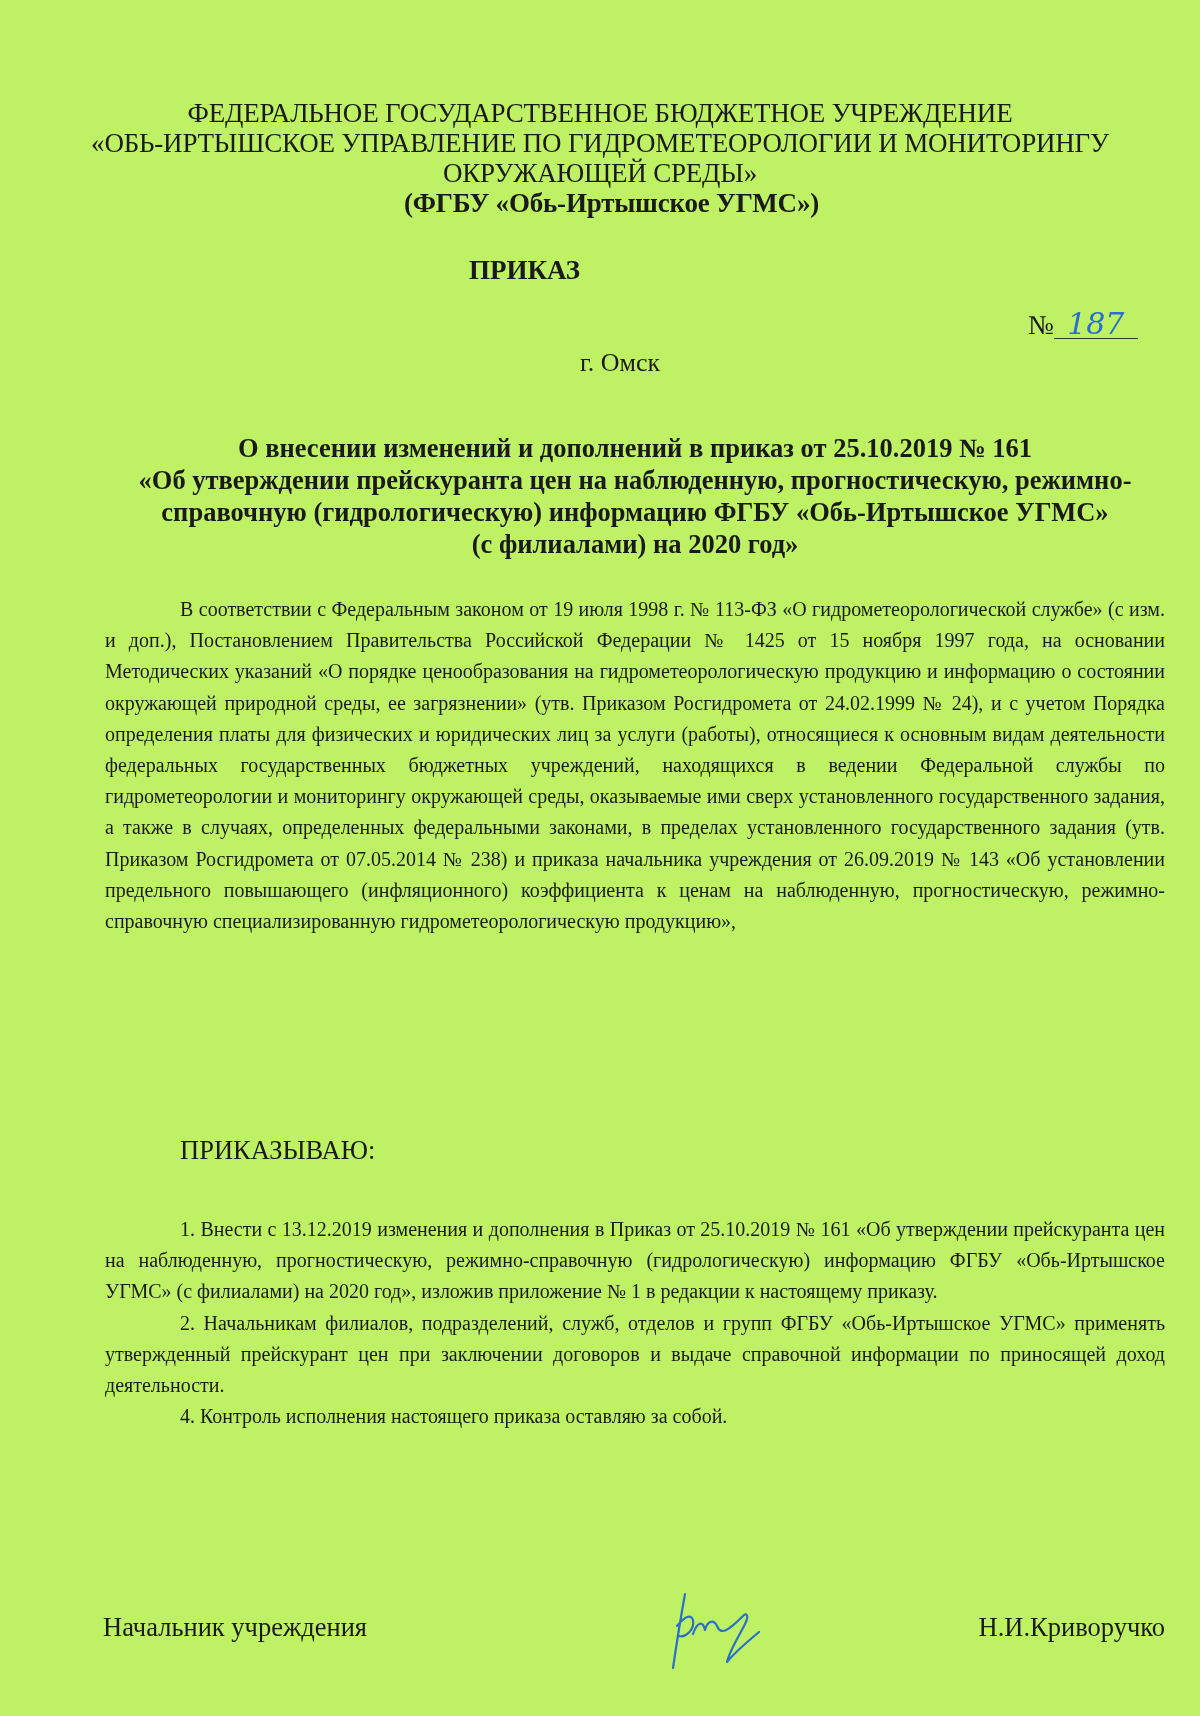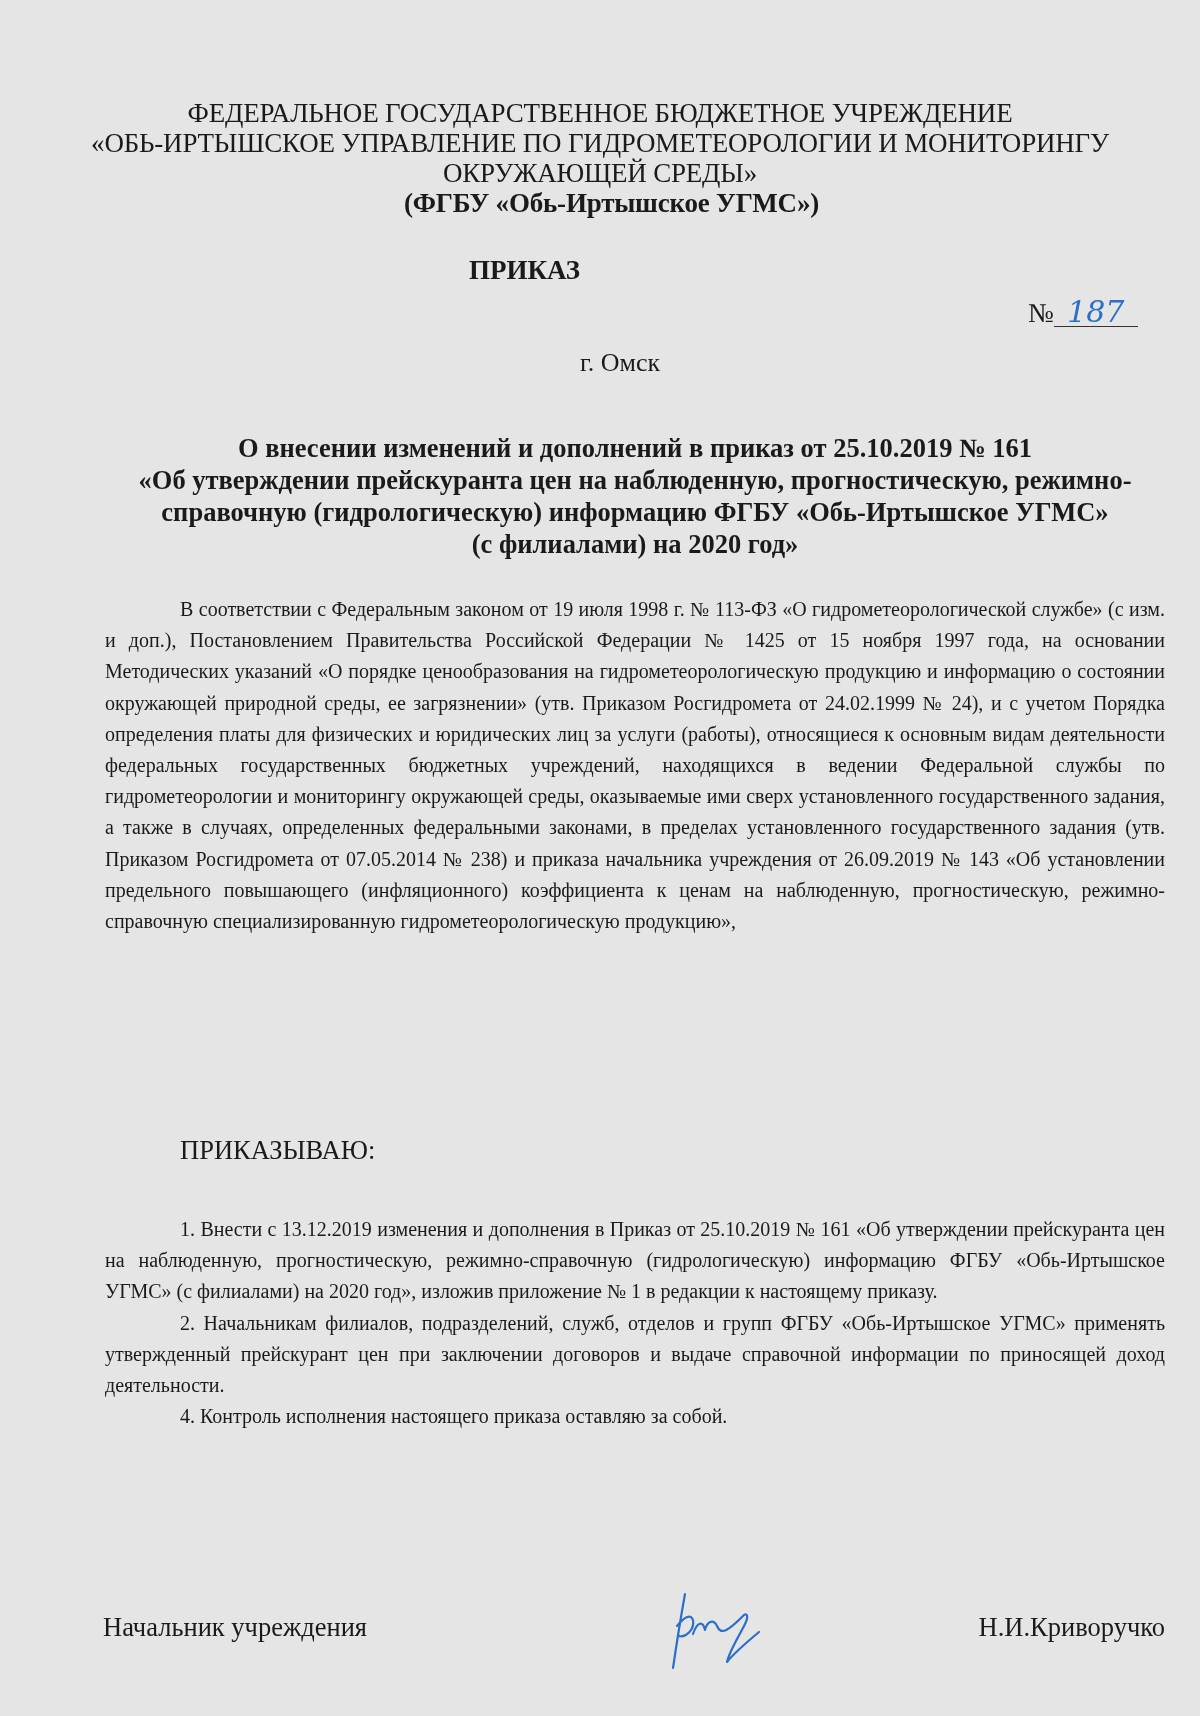--- a/index.html
+++ b/index.html
@@ -1,29 +1,29 @@
 <!DOCTYPE html>
 <html><head>
 <meta charset="utf-8">
 <style>
   html, body { margin: 0; padding: 0; background: #ffffff; }
   body {
     width: 1200px; height: 1716px; position: relative; overflow: hidden;
     font-family: "Liberation Serif", "DejaVu Serif", serif;
     color: #1a1a1a;
   }
-  .page { position: absolute; left: 0; top: 0; width: 1200px; height: 1716px; background: #e5e5e5; }
+  .page { position: absolute; left: 0; top: 0; width: 1200px; height: 1716px; background: #bef264; }
   .header { position: absolute; top: 98px; left: 0; width: 1200px; text-align: center; font-size: 27px; line-height: 30px; letter-spacing: -0.2px; }
   .header .bold { font-weight: bold; padding-left: 23px; }
   .order-word { position: absolute; top: 255px; left: 0; width: 1049px; text-align: center; font-weight: bold; font-size: 27px; }
   .date-line { position: absolute; top: 308px; left: 153px; font-size: 27px; line-height: 34px; white-space: nowrap; }
   .hand { color: #2a6fc9; font-family: "DejaVu Serif", serif; font-style: italic; font-size: 30px; }
   .hand-day { display: inline-block; min-width: 44px; text-align: center; border-bottom: 1.5px solid #333; line-height: 28px; }
   .hand-month { display: inline-block; width: 190px; text-align: left; border-bottom: 1.5px solid #333; line-height: 28px; padding-left: 4px; }
-  .number-line { position: absolute; top: 296px; left: 1028px; font-size: 27px; line-height: 34px; white-space: nowrap; }
+  .number-line { position: absolute; top: 308px; left: 1028px; font-size: 27px; line-height: 34px; white-space: nowrap; }
   .hand-num { display: inline-block; width: 84px; text-align: center; border-bottom: 1.5px solid #333; line-height: 28px; }
   .city { position: absolute; top: 348px; left: 0; width: 1200px; text-align: center; font-size: 26px; padding-left: 40px; box-sizing: border-box; }
   .title-block { position: absolute; top: 432px; left: 105px; width: 1060px; text-align: center; font-weight: bold; font-size: 26.5px; line-height: 32px; }
   .body-text { position: absolute; left: 105px; width: 1060px; font-size: 20px; line-height: 31.2px; text-align: justify; text-align-last: left; }
   .indent { text-indent: 75px; margin: 0; }
   .p-intro { top: 594px; }
   .decree { position: absolute; top: 1135px; left: 180px; font-size: 26.5px; }
   .p-items { top: 1214px; }
   .p-items p { margin: 0; }
   .sign-row { position: absolute; top: 1604px; left: 103px; width: 1062px; height: 60px; font-size: 26.5px; }

